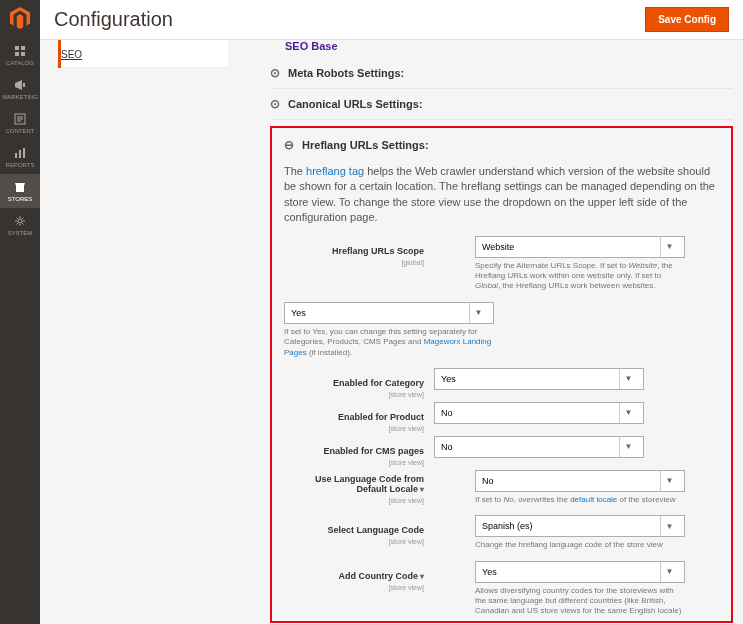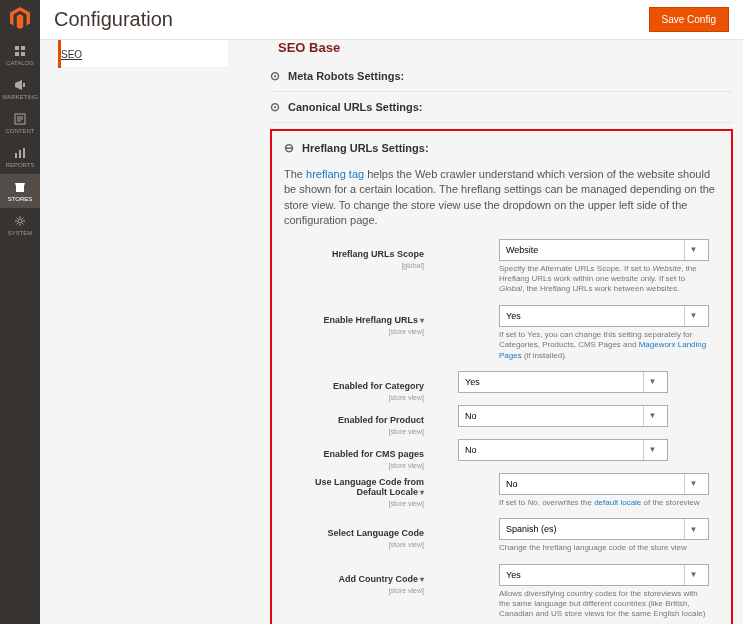--- a/index.html
+++ b/index.html
@@ -9,50 +9,50 @@
 .leftnav { position: absolute; left: 0; top: 0; width: 40px; height: 624px; background: #373330; color: #aaa; display: flex; flex-direction: column; align-items: center; padding-top: 4px; }
 .leftnav .logo { width: 28px; height: 28px; margin-bottom: 6px; display: flex; align-items: center; justify-content: center; color: #f2631f; }
 .leftnav .navitem { width: 40px; display: flex; flex-direction: column; align-items: center; padding: 6px 0; font-size: 6px; color: #999; cursor: pointer; }
 .leftnav .navitem.active { background: #524d49; color: #fff; }
 .leftnav .navitem .ico { width: 14px; height: 14px; margin-bottom: 2px; display: flex; align-items: center; justify-content: center; }
 
 
 .headerbar { position: absolute; left: 40px; top: 0; right: 0; height: 40px; background: #fff; border-bottom: 1px solid #e3e3e3; display: flex; align-items: center; padding: 0 14px; }
 .headerbar h1 { font-size: 20px; font-weight: 400; color: #41362f; }
 .headerbar .spacer { flex: 1; }
-.savebtn { background: #eb5202; color: #fff; border: 1px solid #c84200; padding: 6px 12px; font-size: 10px; cursor: pointer; }
+.savebtn { background: #eb5202; color: #fff; border: 1px solid #c84200; padding: 6px 12px; font-size: 10px; cursor: pointer; font-weight: bold; }
 
 
 .main { position: absolute; left: 40px; top: 40px; right: 0; bottom: 0; overflow: hidden; }
 
 
 .sidetabs { position: absolute; left: 18px; top: 0; width: 170px; }
 .sidetabs .tabitem { height: 28px; display: flex; align-items: center; font-size: 10px; color: #666; border-left: 3px solid transparent; background: #fafafa; box-shadow: inset 0 -1px 0 #eee; cursor: pointer; text-decoration: underline; }
 .sidetabs .tabitem.seleted { border-left: 3px solid #e04f00; background: #fff; color: #333; }
 
 
 .accordwrap { position: absolute; left: 230px; right: 4px; top: 0; bottom: 0; padding-right: 6px; }
-.seobasehdr { font-size: 13px; font-weight: 700; color: #7f1d1d; margin: 0 0 6px 8px; }
+.seobasehdr { font-size: 11px; font-weight: 700; color: #4c1d95; margin: 0 0 6px 15px; }
 .acchdr { display: flex; align-items: center; font-size: 11px; font-weight: 700; color: #333; padding: 8px 0; border-bottom: 1px solid #e5e5e5; cursor: pointer; }
 .acchdr .chev { margin-right: 8px; font-size: 12px; color: #666; }
 
 
 .redbox { border: 2px solid #e30613; padding: 8px 12px 12px 12px; margin-top: 6px; height: 497px; overflow: hidden; }
 .redbox .acchdr { border-bottom: none; padding-top: 2px; }
 .redbox p.intro { font-size: 11px; color: #555; line-height: 1.4; margin: 4px 0 10px 0; }
 .redbox p.intro a { color: #1979c3; text-decoration: none; }
 
 
 .formrows { }
 .frow { display: flex; align-items: flex-start; margin-bottom: 4px; }
 .flabelcol { width: 150px; text-align: right; padding-right: 10px; padding-top: 4px; }
 .flabel { font-size: 9px; color: #333; font-weight: 700; display: inline-block; }
 .flabel .drop { font-size: 8px; margin-left: 2px; color: #666; }
 .fscope { display: block; font-size: 7px; color: #999; margin-top: 1px; }
-.fctrlcol { width: 210px; margin-left: 24px; }
+.fctrlcol { width: 210px; }
 .fselect { width: 100%; height: 22px; border: 1px solid #adadad; font-size: 9px; padding: 0 6px; background: #fff; position: relative; display: flex; align-items: center; justify-content: space-between; cursor: pointer; }
 .fselect .caret { width: 18px; height: 20px; border-left: 1px solid #ccc; display: flex; align-items: center; justify-content: center; color: #666; font-size: 8px; }
 .fhelp { font-size: 8px; color: #777; margin-top: 3px; line-height: 1.3; }
 .fhelp em { font-style: italic; }
 .fhelp a { color: #1979c3; text-decoration: none; }
 
 
 .frow.wgap { margin-bottom: 10px; gap: 41px; }
 
 </style>
@@ -169,24 +169,20 @@
               <span>Website</span>
               <span class="caret">▼</span>
             </div>
             <div class="fhelp">
               <span>Specify the Alternate URLs Scope. If set to </span><em>Website</em><span>, the Hreflang URLs work within one website only. If set to </span><em>Global</em><span>, the Hreflang URLs work between websites.</span>
             </div>
           </div>
         </div>
 
         <div class="frow wgap">
-          <div class="flabelcol">
-            <span class="flabel"><span>Enable Hreflang URLs</span><span class="drop">▾</span></span>
-            <span class="fscope">[store view]</span>
-          </div>
           <div class="fctrlcol">
             <div class="fselect">
               <span>Yes</span>
               <span class="caret">▼</span>
             </div>
             <div class="fhelp">
               <span>If set to Yes, you can change this setting separately for Categories, Products, CMS Pages and </span><a href="#">Mageworx Landing Pages</a><span> (if installed).</span>
             </div>
           </div>
         </div>

